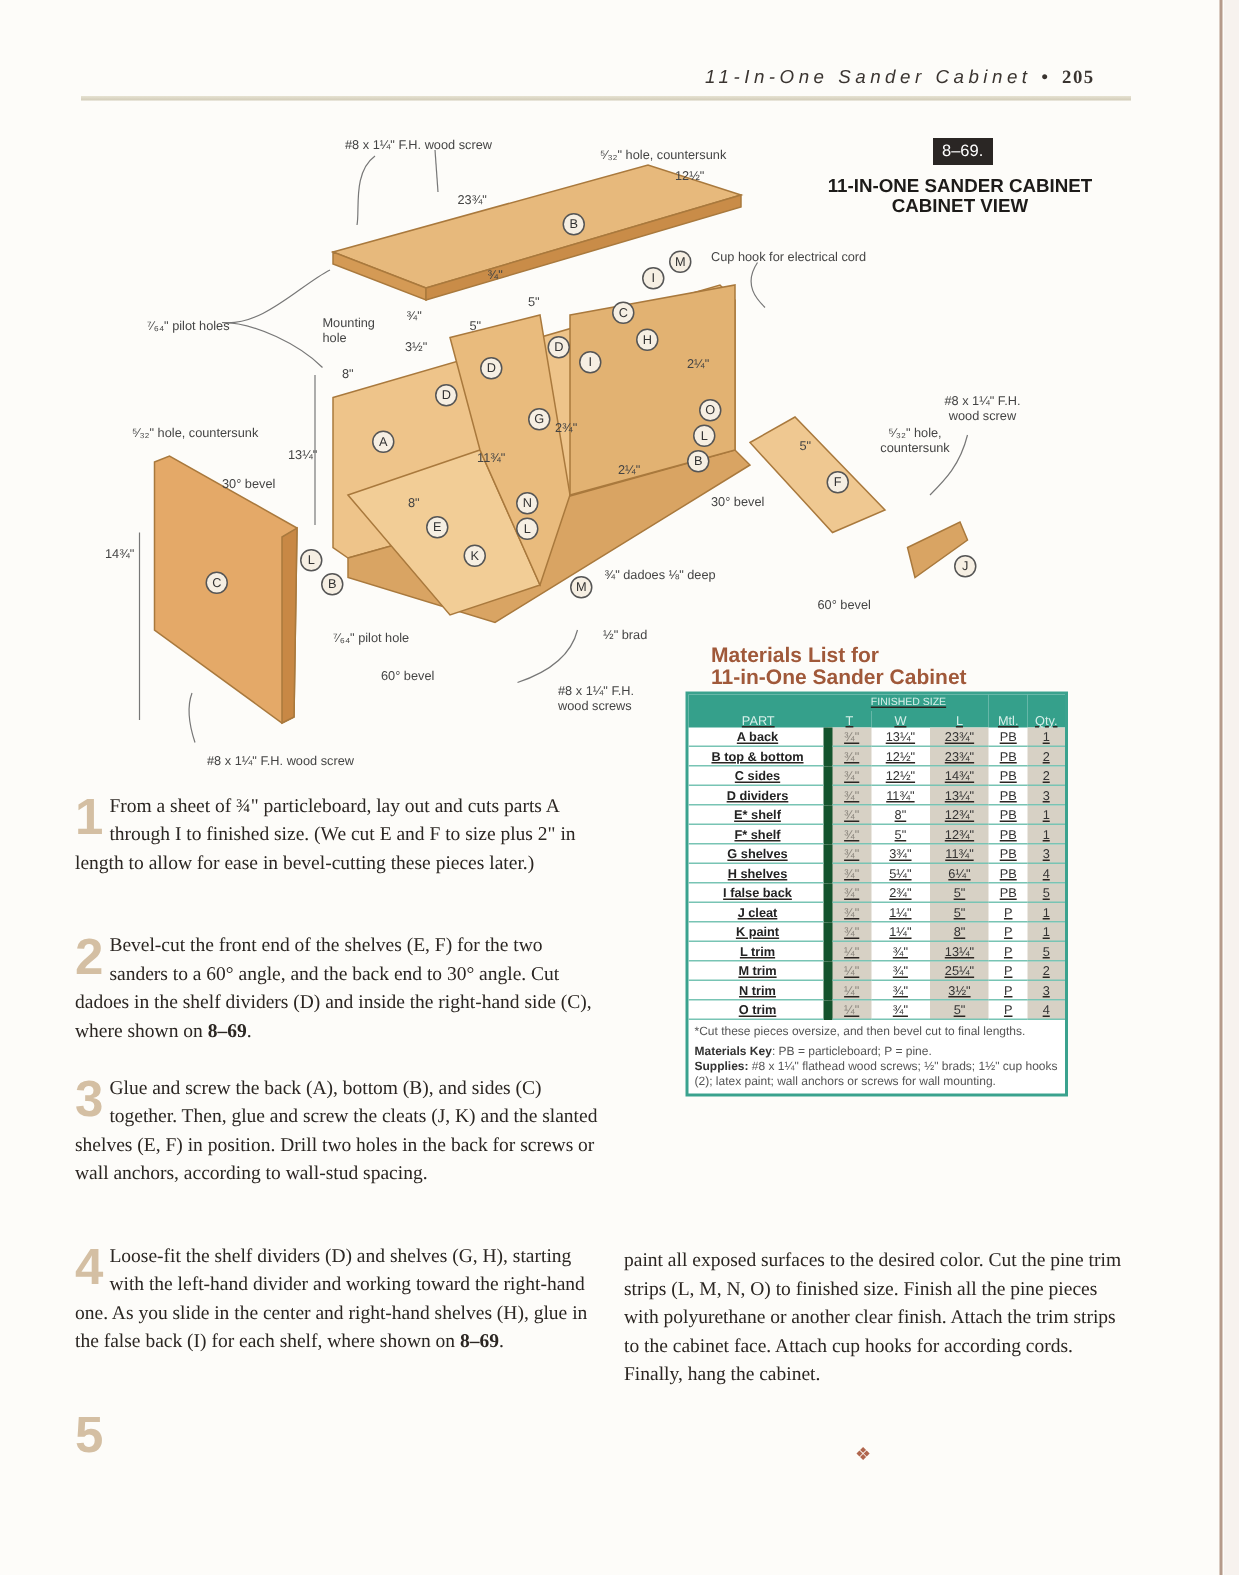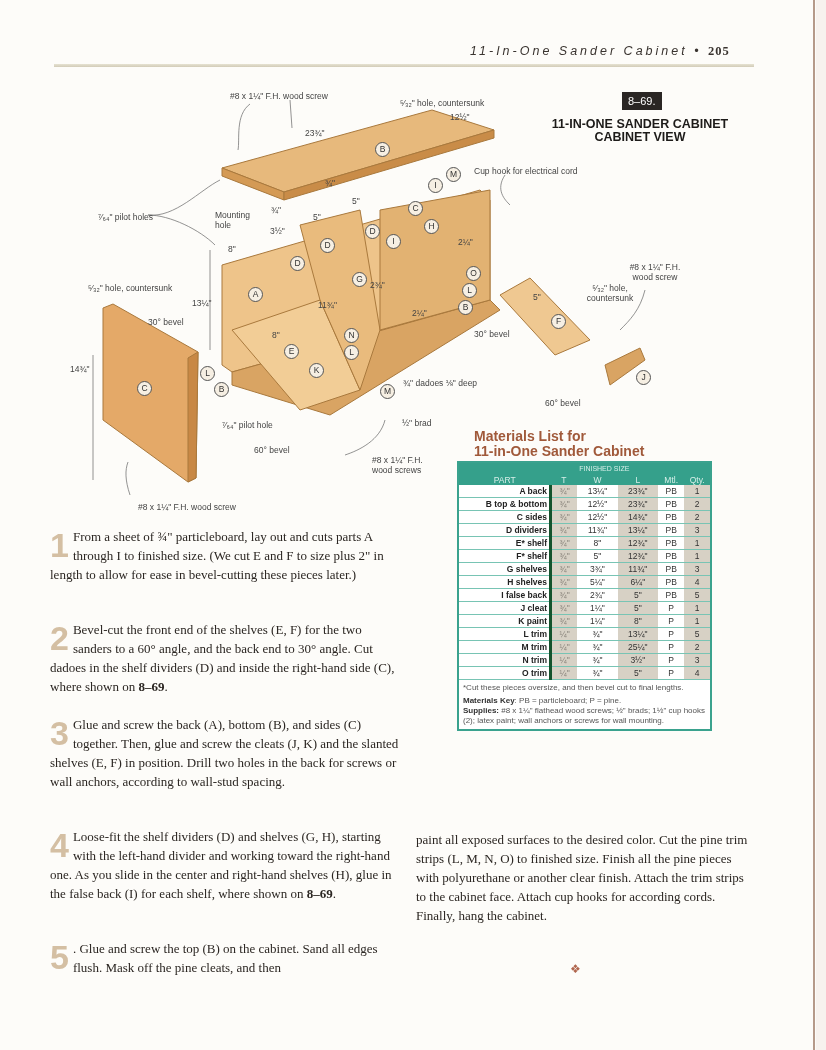--- a/index.html
+++ b/index.html
@@ -13,24 +13,24 @@
   #right-edge2 { left:816px; top:0; width:10px; height:1050px; background:#f7f2ee; }
   
   #fig-badge { left:622px; top:92px; background:#2a2624; color:#fff; font-family:"Liberation Sans", sans-serif; font-size:11px; padding:3px 6px; }
   #fig-title { left:540px; top:118px; width:200px; text-align:center; font-family:"Liberation Sans", sans-serif; font-weight:bold; font-size:12.5px; line-height:13px; color:#1d1b19; }
   .cal { font-family:"Liberation Sans", sans-serif; font-size:8.5px; color:#444; position:absolute; white-space:nowrap; line-height:10px; }
   .circ { position:absolute; width:13px; height:13px; border:1.2px solid #555; border-radius:50%; background:#f6efe3; font-family:"Liberation Sans", sans-serif; font-size:8.5px; text-align:center; line-height:13px; color:#333; }
   svg#diagram { position:absolute; left:0; top:0; }
   
   #mat-title { left:474px; top:429px; font-family:"Liberation Sans", sans-serif; font-weight:bold; font-size:14px; line-height:15px; color:#a0593a; }
   #mat-table { left:457px; top:461px; width:251px; border:2px solid #3aa28e; background:#fff; }
-  #mat-table table { border-collapse:collapse; width:100%; font-family:"Liberation Sans", sans-serif; font-size:8.5px; }
+  #mat-table table { border-collapse:collapse; width:100%; font-family:"Liberation Sans", sans-serif; font-size:8.5px;text-decoration:underline; }
   #mat-table th { background:#35a08b; color:#d7efe9; font-weight:normal; padding:0; height:11px; }
   #mat-table td { border-bottom:1px solid #78c4b4; height:12px; padding:0 2px; text-align:center; color:#333; }
-  #mat-table td.part { text-align:right; font-weight:bold; color:#222; padding-left:4px; border-right:3px solid #14532d; width:84px; }
+  #mat-table td.part { text-align:center; font-weight:bold; color:#222; padding-left:4px; border-right:6px solid #14532d; width:84px; }
   #mat-table td.shade { background:#d7d1c5; color:#8a857c; }
   #mat-table td.shadeL { background:#d7d1c5; }
   #mat-notes { font-family:"Liberation Sans", sans-serif; font-size:8px; color:#555; padding:3px 4px 3px 4px; line-height:10px; }
   #mat-notes b { color:#333; }
   
   .step { position:absolute; font-size:13px; line-height:19px; color:#2b2622; width:350px; }
   .dropnum { float:left; font-family:"Liberation Sans", sans-serif; font-weight:bold; font-size:34px; line-height:30px; color:#d4bfa3; margin:3px 4px 0 0; }
   #cont { left:416px; top:830px; width:340px; font-size:13px; line-height:19px; }
   #ornament { left:570px; top:962px; color:#b0664e; font-size:12px; }
 </style>
@@ -289,16 +289,16 @@
     <div style="margin-bottom:3px">*Cut these pieces oversize, and then bevel cut to final lengths.</div>
     <div><b>Materials Key</b><span>: PB = particleboard; P = pine.</span></div>
     <div><b>Supplies:</b><span> #8 x 1¼" flathead wood screws; ½" brads; 1½" cup hooks (2); latex paint; wall anchors or screws for wall mounting.</span></div>
   </div>
 </div>
 
 <div class="step" style="left:50px;top:527px"><span class="dropnum">1</span><span>From a sheet of ¾" particleboard, lay out and cuts parts A through I to finished size. (We cut E and F to size plus 2" in length to allow for ease in bevel-cutting these pieces later.)</span></div>
 <div class="step" style="left:50px;top:620px"><span class="dropnum">2</span><span>Bevel-cut the front end of the shelves (E, F) for the two sanders to a 60° angle, and the back end to 30° angle. Cut dadoes in the shelf dividers (D) and inside the right-hand side (C), where shown on </span><b>8–69</b><span>.</span></div>
 <div class="step" style="left:50px;top:715px"><span class="dropnum">3</span><span>Glue and screw the back (A), bottom (B), and sides (C) together. Then, glue and screw the cleats (J, K) and the slanted shelves (E, F) in position. Drill two holes in the back for screws or wall anchors, according to wall-stud spacing.</span></div>
 <div class="step" style="left:50px;top:827px"><span class="dropnum">4</span><span>Loose-fit the shelf dividers (D) and shelves (G, H), starting with the left-hand divider and working toward the right-hand one. As you slide in the center and right-hand shelves (H), glue in the false back (I) for each shelf, where shown on </span><b>8–69</b><span>.</span></div>
-<div class="step" style="left:50px;top:939px"><span class="dropnum">5</span><span>. Glue and screw the top (B) on the cabinet. Sand all edges flush. Mask off the pine cleats, and then</span></div>
+<div class="step" style="left:50px;top:939px"><span class="dropnum">5</span></div>
 
 <div id="cont" class="abs">paint all exposed surfaces to the desired color. Cut the pine trim strips (L, M, N, O) to finished size. Finish all the pine pieces with polyurethane or another clear finish. Attach the trim strips to the cabinet face. Attach cup hooks for according cords. Finally, hang the cabinet.</div>
 <div id="ornament" class="abs">❖</div>
 
 </body></html>

